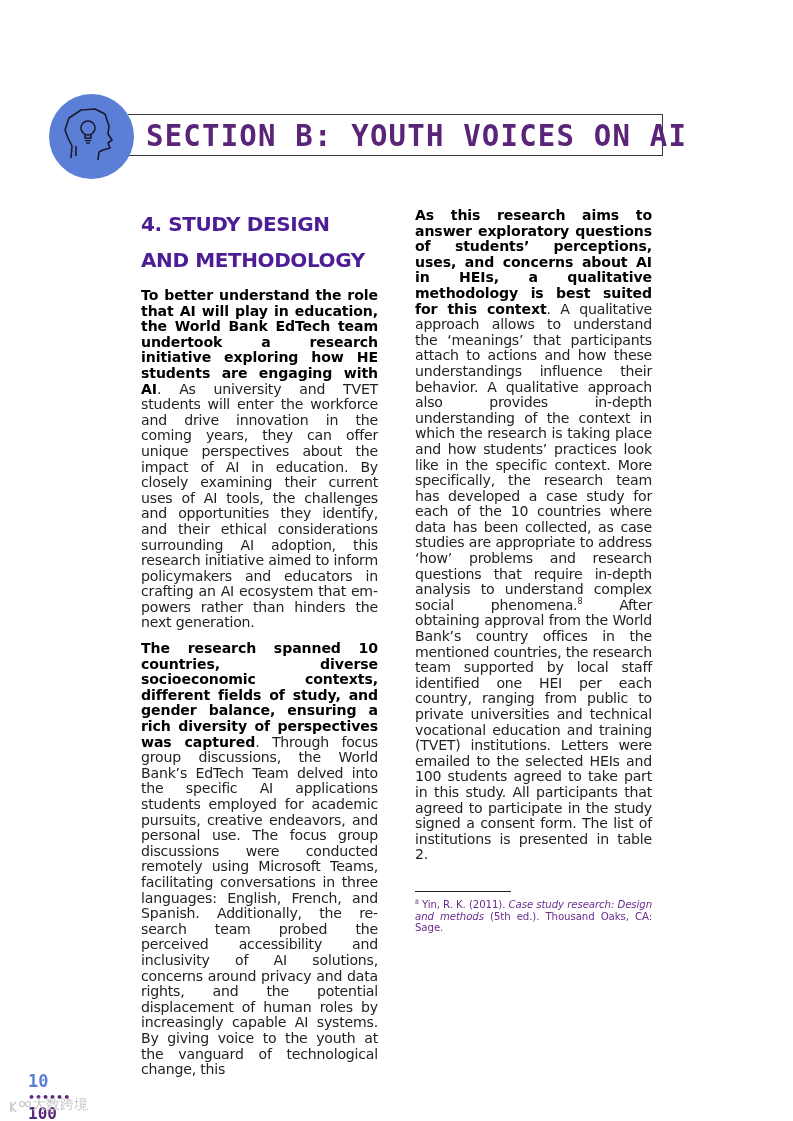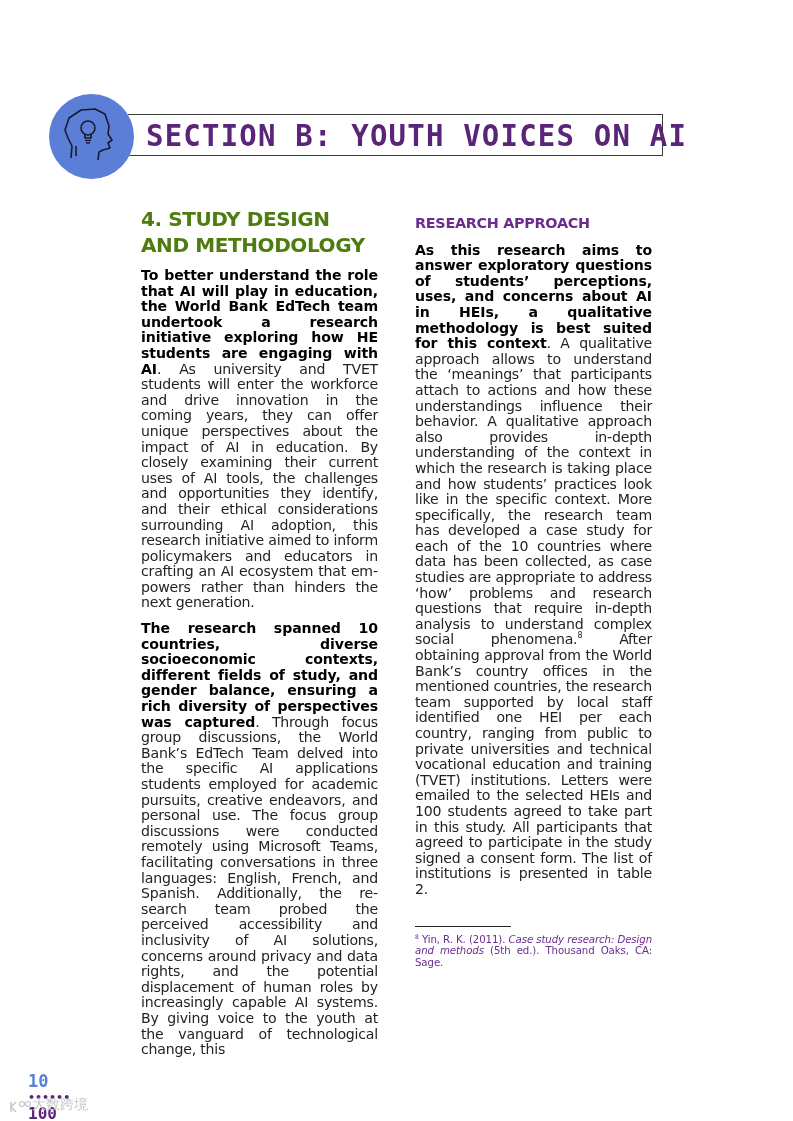--- a/index.html
+++ b/index.html
@@ -9,21 +9,21 @@
     .head-circle svg { position: absolute; left: 0; top: 0; width: 85px; height: 85px; }
     .section-box { position: absolute; left: 128px; top: 114px; width: 535px; height: 42px; border: 1.5px solid #3a3a3a; border-left: none; box-sizing: border-box; background: #fff; z-index: 1; }
     .section-title { position: absolute; left: 146px; top: 118px; font-family: "DejaVu Sans Mono", monospace; font-weight: bold; font-size: 29px; letter-spacing: 1.2px; color: #5a2478; white-space: nowrap; z-index: 3; transform: scaleY(1.05); }
 
     .col { position: absolute; width: 237px; font-size: 14.1px; line-height: 15.6px; text-align: justify; letter-spacing: -0.2px; color: #222; }
     .col-left { left: 141px; top: 206px; }
     .col-right { left: 415px; top: 208px; }
     .col p { margin: 0 0 10px 0; hyphens: manual; }
     .col b { font-weight: bold; color: #000000; letter-spacing: -0.1px; }
 
-    .h-main { font-family: "DejaVu Sans", sans-serif; font-weight: bold; font-size: 20px; line-height: 26px; color: #4d7c0f; margin: 0 0 10px 0; letter-spacing: -0.4px; text-align: left; }
+    .h-main { font-family: "DejaVu Sans", sans-serif; font-weight: bold; font-size: 20px; line-height: 36px; color: #4c1d95; margin: 0 0 10px 0; letter-spacing: -0.4px; text-align: left; }
     .h-sub { font-weight: bold; font-size: 14.4px; color: #6a2c8e; margin: 8px 0 11px 0; letter-spacing: -0.3px; text-align: left; }
 
     .fn-rule { width: 96px; height: 1px; background: #222; margin: 28px 0 4px 0; }
     .footnote { font-size: 10.2px; line-height: 11.5px; color: #6a2c8e; text-align: justify; letter-spacing: -0.1px; }
     .footnote sup { font-size: 6px; }
     sup.fnref { font-size: 8px; vertical-align: super; line-height: 0; }
 
     .footer { position: absolute; left: 28px; top: 1071px; white-space: nowrap; display: flex; align-items: baseline; flex-direction: column; }
     .pg-num { font-family: "DejaVu Sans Mono", monospace; font-weight: bold; font-size: 17px; color: #5b7fd6; margin-right: 8px; }
     .dots { font-size: 11px; color: #5a2478; letter-spacing: 0px; margin-right: 6px; font-weight: bold; }
@@ -50,21 +50,20 @@
 <div class="section-box"></div>
 <div class="section-title">SECTION B: YOUTH VOICES ON AI</div>
 
 <div class="col col-left">
   <h2 class="h-main">4. STUDY DESIGN AND METHODOLOGY</h2>
   <p><b>To better understand the role that AI will play in education, the World Bank EdTech team under­took a research initiative explor­ing how HE students are engag­ing with AI</b><span>. As university and TVET students will enter the workforce and drive innovation in the coming years, they can offer unique per­spectives about the impact of AI in education. By closely examining their current uses of AI tools, the challenges and opportunities they identify, and their ethical consid­erations surrounding AI adoption, this research initiative aimed to in­form policymakers and educators in crafting an AI ecosystem that em­powers rather than hinders the next generation.</span></p>
   <p><b>The research spanned 10 coun­tries, diverse socioeconomic con­texts, different fields of study, and gender balance, ensuring a rich diversity of perspectives was captured</b><span>. Through focus group discussions, the World Bank’s Ed­Tech Team delved into the specific AI applications students employed for academic pursuits, creative en­deavors, and personal use. The focus group discussions were con­ducted remotely using Microsoft Teams, facilitating conversations in three languages: English, French, and Spanish. Additionally, the re­search team probed the perceived accessibility and inclusivity of AI solutions, concerns around privacy and data rights, and the potential displacement of human roles by increasingly capable AI systems. By giving voice to the youth at the van­guard of technological change, this</span></p>
 </div>
 
 <div class="col col-right">
-  <h3 class="h-sub">RESEARCH APPROACH</h3>
   <p><b>As this research aims to answer exploratory questions of stu­dents’ perceptions, uses, and concerns about AI in HEIs, a qual­itative methodology is best suit­ed for this context</b><span>. A qualitative approach allows to understand the ‘meanings’ that participants attach to actions and how these under­standings influence their behavior. A qualitative approach also pro­vides in-depth understanding of the context in which the research is tak­ing place and how students’ prac­tices look like in the specific con­text. More specifically, the research team has developed a case study for each of the 10 countries where data has been collected, as case studies are appropriate to address ‘how’ problems and research ques­tions that require in-depth analysis to understand complex social phe­nomena.</span><sup class="fnref">8</sup><span> After obtaining approval from the World Bank’s country offic­es in the mentioned countries, the research team supported by local staff identified one HEI per each country, ranging from public to pri­vate universities and technical voca­tional education and training (TVET) institutions. Letters were emailed to the selected HEIs and 100 students agreed to take part in this study. All participants that agreed to partici­pate in the study signed a consent form. The list of institutions is pre­sented in table 2.</span></p>
   <div class="fn-rule"></div>
   <div class="footnote"><sup>8</sup><span> Yin, R. K. (2011). </span><i>Case study research: Design and methods</i><span> (5th ed.). Thousand Oaks, CA: Sage.</span></div>
 </div>
 
 <div class="footer">
   <span class="pg-num">10</span>
   <span class="dots">••••••</span>
   <span class="ft-num">100</span>
   <span class="ft-stu">STUDENT</span>

